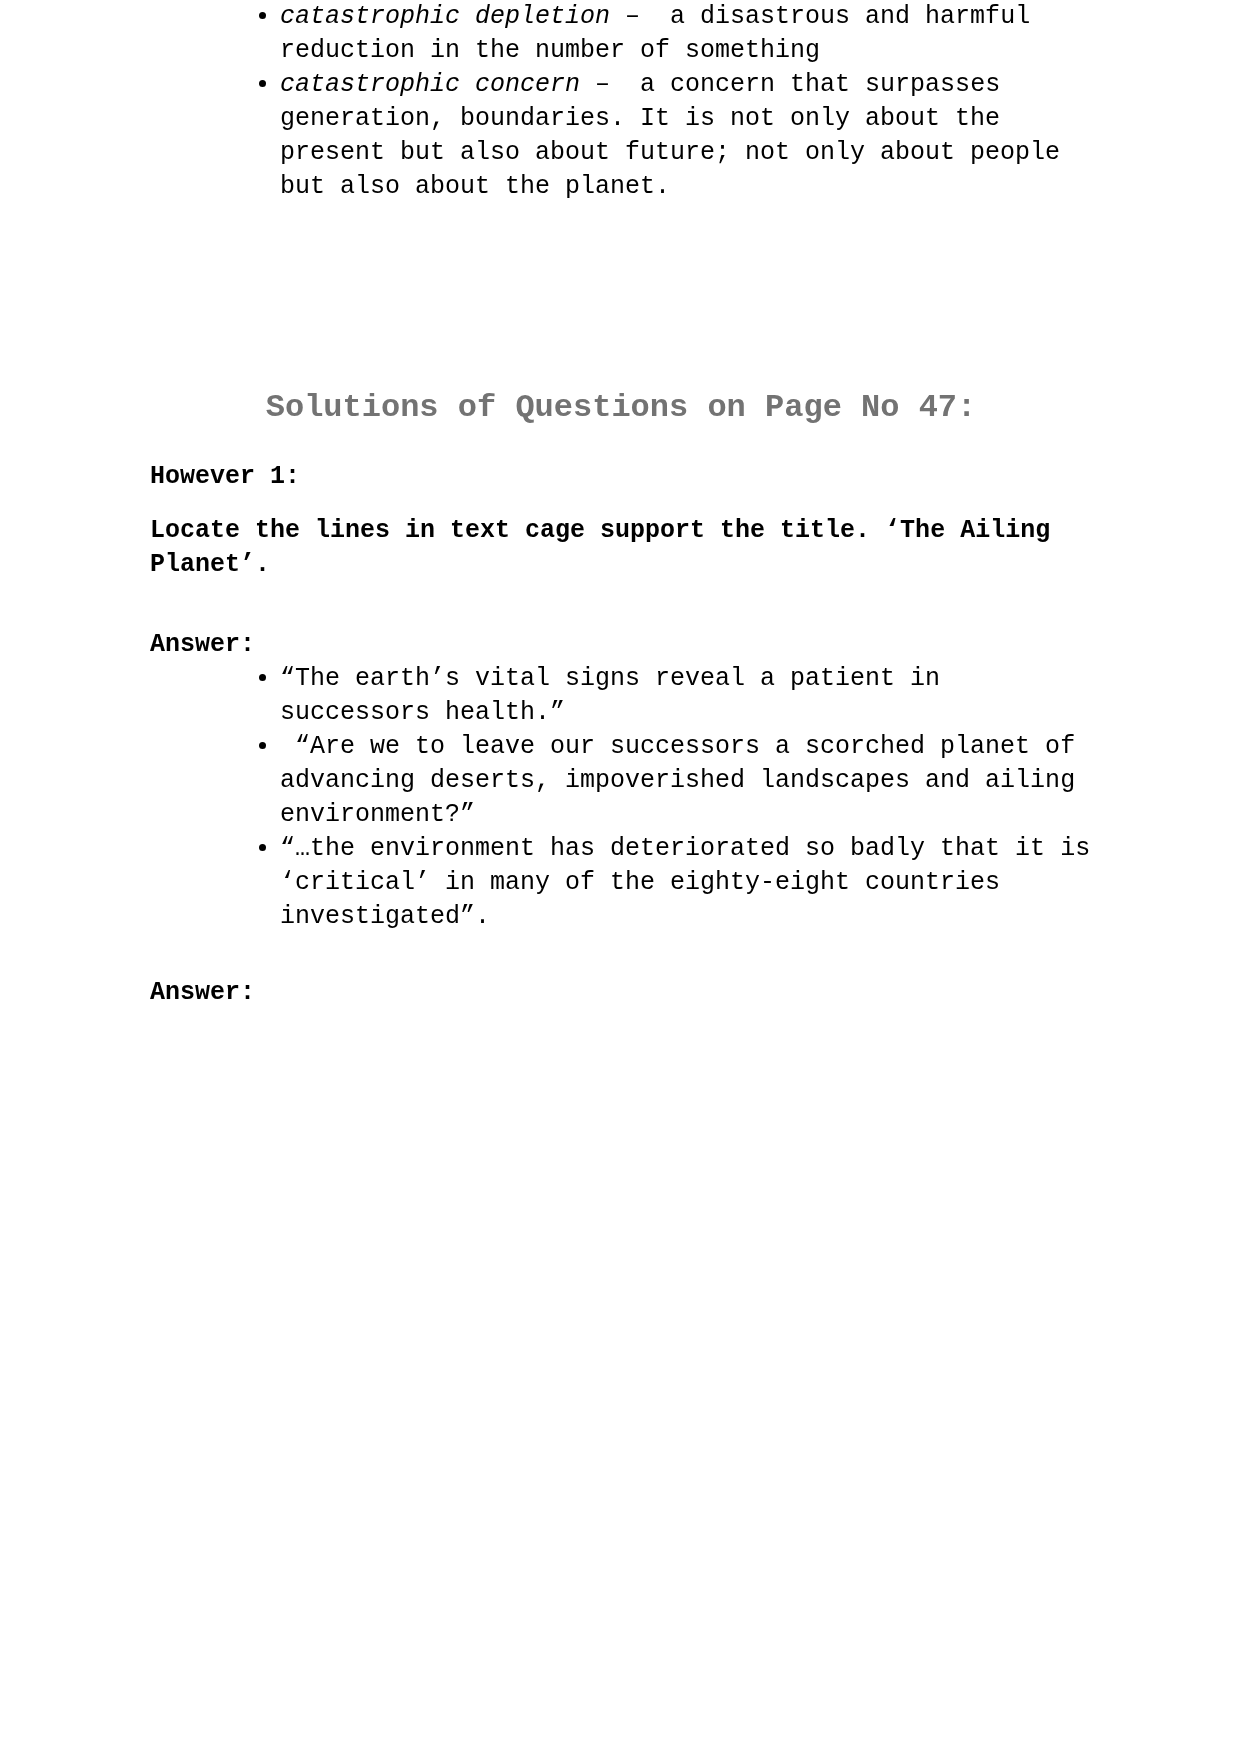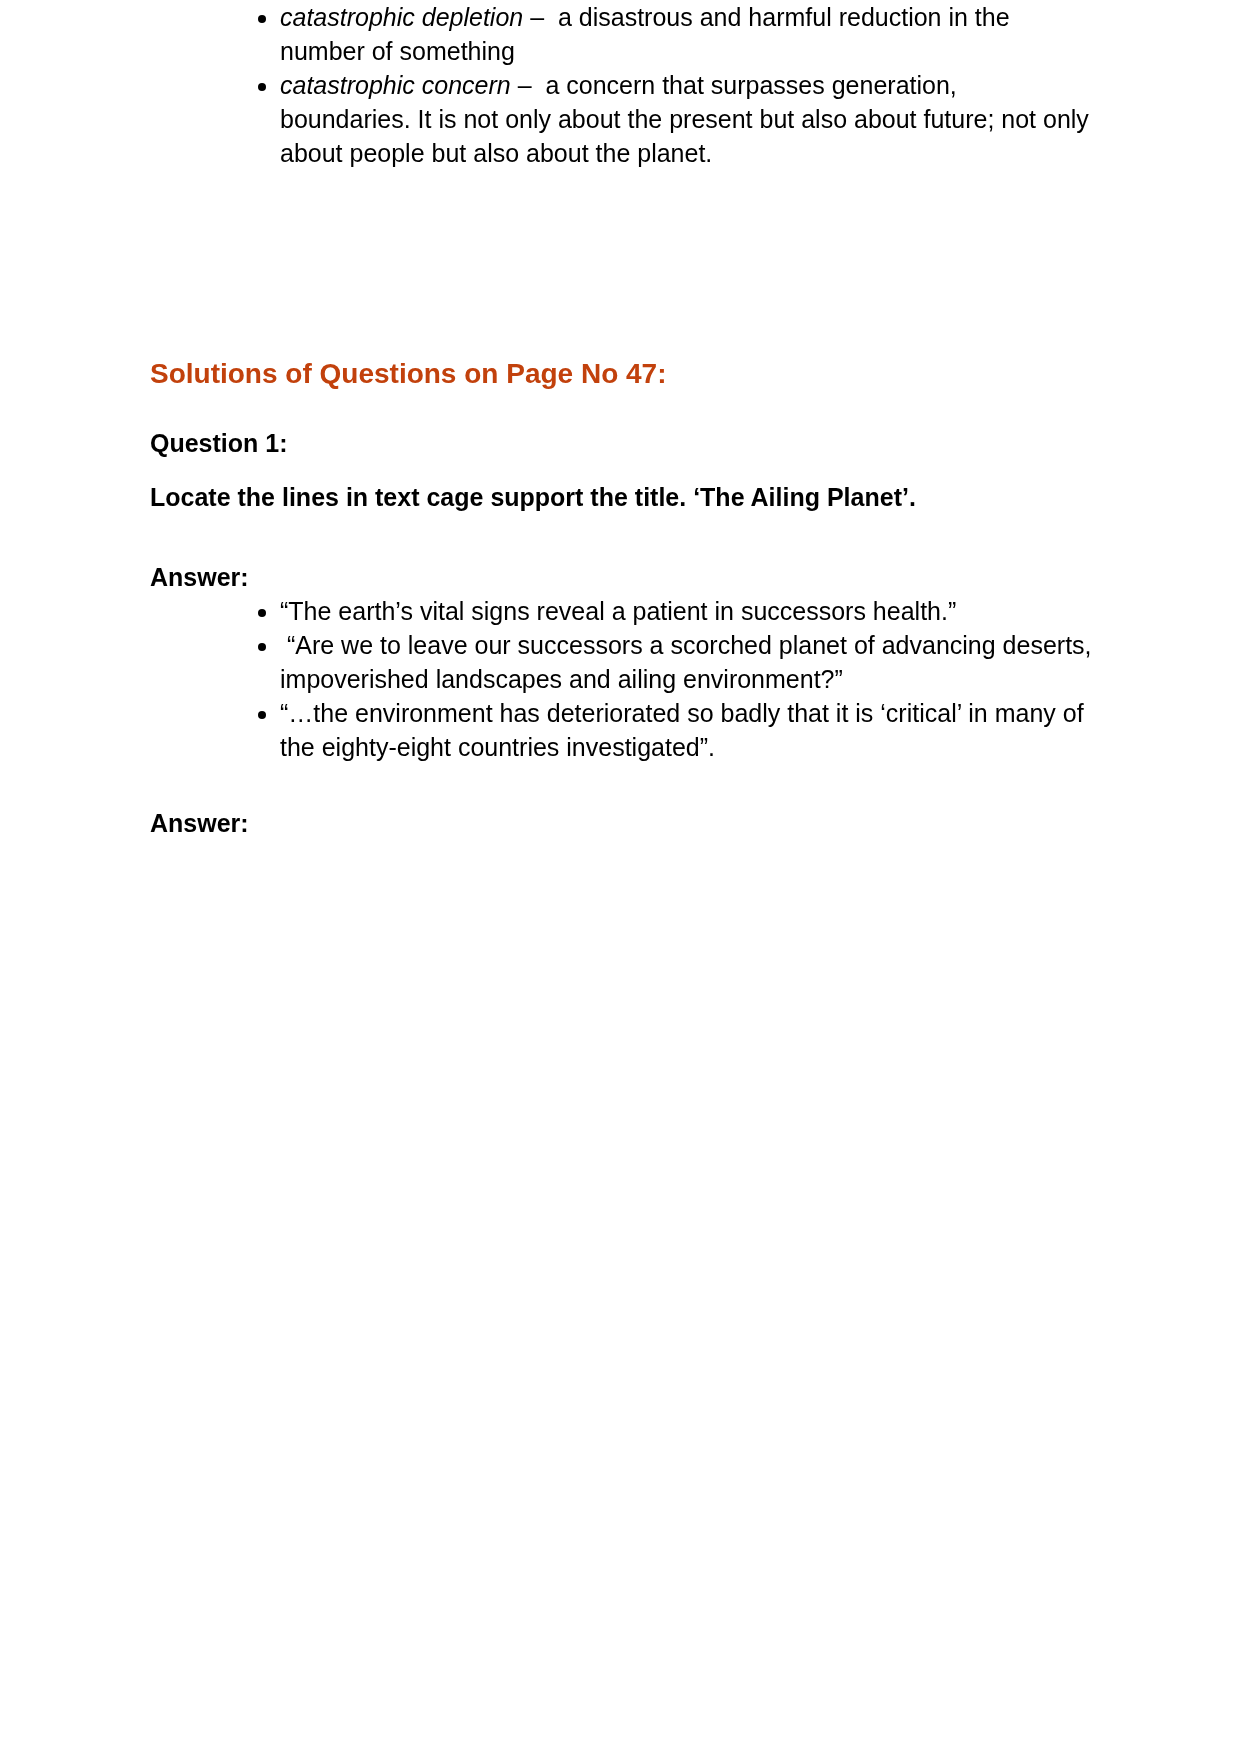--- a/index.html
+++ b/index.html
@@ -5,21 +5,21 @@
   html, body {
     margin: 0;
     padding: 0;
     background: #ffffff;
   }
   .page {
     position: relative;
     width: 1242px;
     height: 1756px;
     background: #ffffff;
-    font-family: Liberation Sans, sans-serif;
+    font-family: Liberation Mono, monospace;
     color: #000000;
     overflow: hidden;
   }
   .content {
     padding: 0 150px;
     width: 942px;
     font-size: 25px;
     line-height: 34px;
   }
   p { margin: 0; }
@@ -31,25 +31,25 @@
   }
   ul.bullet-list li {
     line-height: 34px;
   }
   .term { font-style: italic; }
 
   .vocab-list   { margin-top: 140px; }
 
   .section-heading {
     margin: 186px 0 0 0;
-    font-size: 28px;
+    font-size: 32px;
     line-height: 36px;
     font-weight: 700;
-    text-align: left;
-    color: #c2410c;
+    text-align: center;
+    color: #737373;
   }
 
   .bold { font-weight: 700; }
 
   .q1-label      { margin-top: 34px; }
   .q1-text       { margin-top: 20px; }
   .q1-ans-label  { margin-top: 46px; }
   .q1-ans-intro  { margin-top: 46px; }
   .support-list  { margin-top: 81px; }
   .q2-label      { margin-top: 124px; }
@@ -63,21 +63,21 @@
 <div class="page">
   <div class="content">
 
     <ul class="bullet-list vocab-list">
       <li><span class="term">catastrophic depletion</span><span> –&nbsp; a disastrous and harmful reduction in the number of something</span></li>
       <li><span class="term">catastrophic concern</span><span> –&nbsp; a concern that surpasses generation, boundaries. It is not only about the present but also about future; not only about people but also about the planet.</span></li>
     </ul>
 
     <h2 class="section-heading">Solutions of Questions on Page No 47:</h2>
 
-    <p class="bold q1-label">Question 1:</p>
+    <p class="bold q1-label">However 1:</p>
 
     <p class="bold q1-text">Locate the lines in text cage support the title. ‘The Ailing Planet’.</p>
 
     <p class="bold q1-ans-label">Answer:</p>
 
 
     <ul class="bullet-list support-list">
       <li>“The earth’s vital signs reveal a patient in successors health.”</li>
       <li>&nbsp;“Are we to leave our successors a scorched planet of advancing deserts, impoverished landscapes and ailing environment?”</li>
       <li>“…the environment has deteriorated so badly that it is ‘critical’ in many of the eighty-eight countries investigated”.</li>

